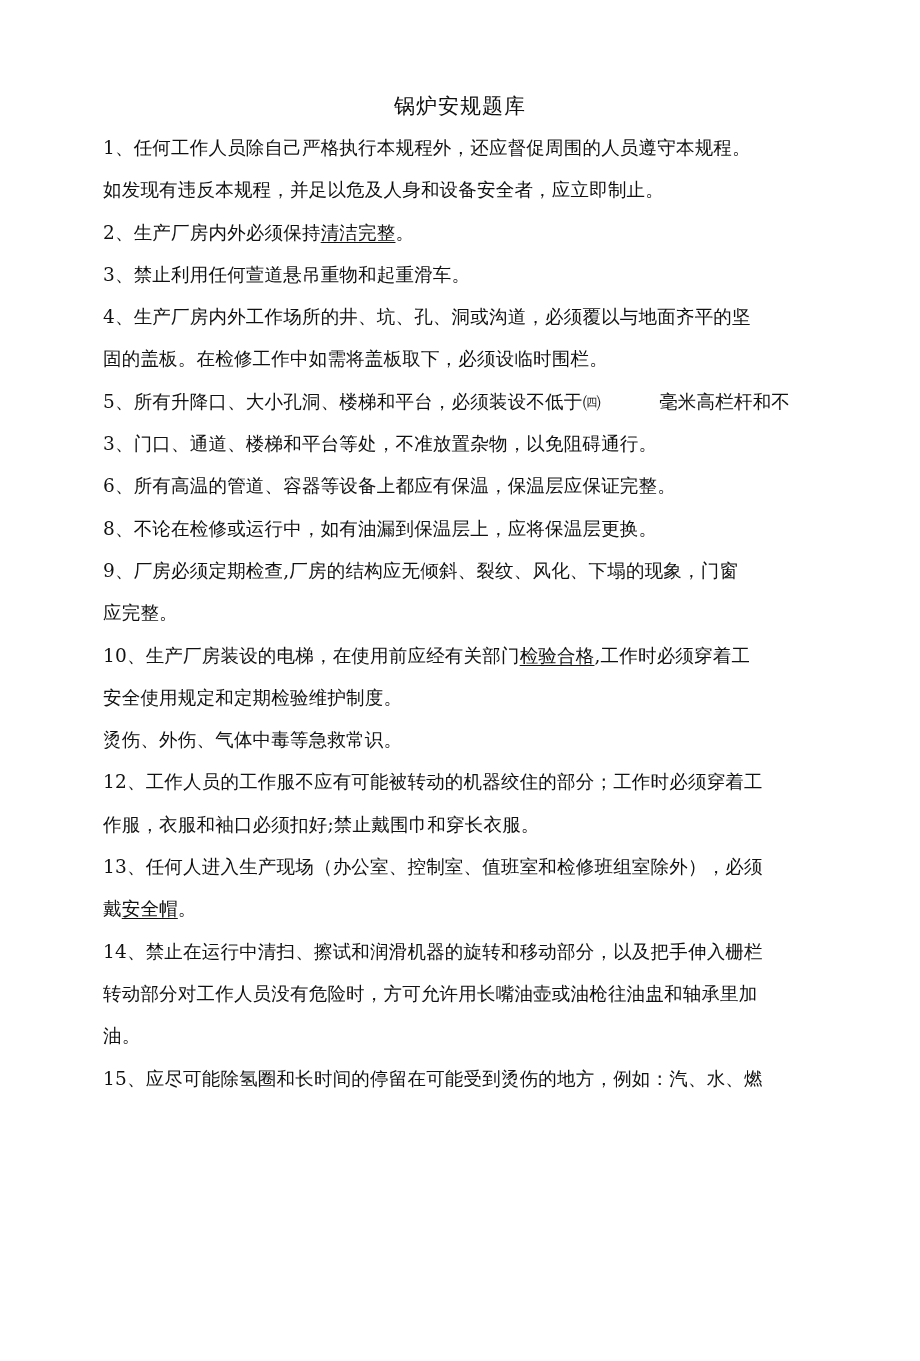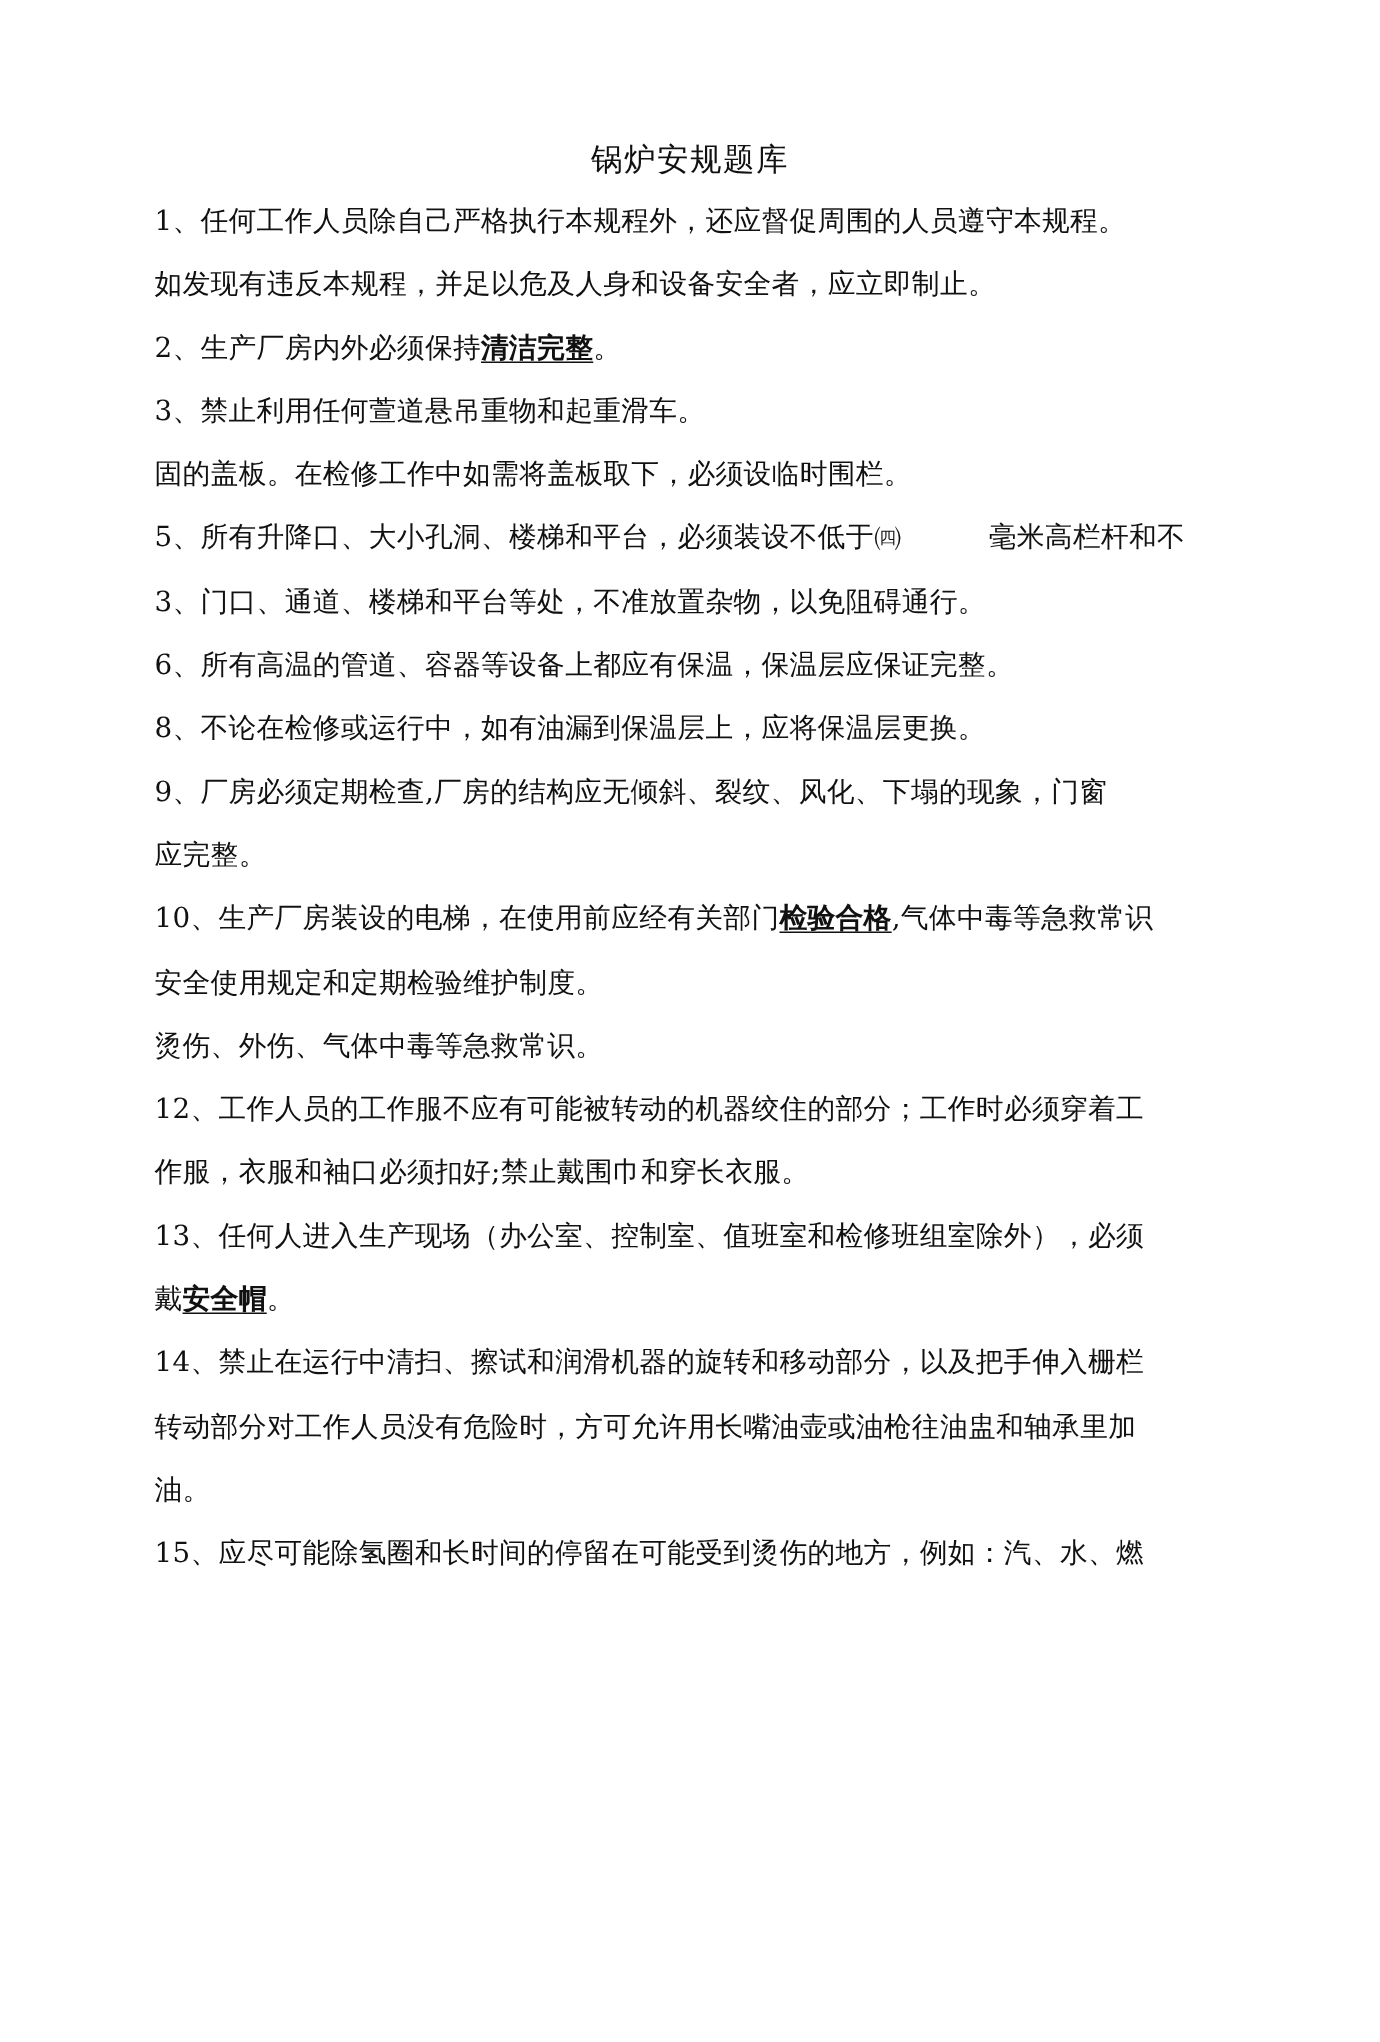--- a/index.html
+++ b/index.html
@@ -2,42 +2,43 @@
 <html><head>
 <meta charset="utf-8">
 <style>
   html, body { margin: 0; padding: 0; background: #ffffff; }
   body { width: 920px; height: 1361px; position: relative; overflow: hidden;
          font-family: "DejaVu Serif", "Liberation Serif", serif; color: #111; }
   .title { position: absolute; top: 92px; left: 0; width: 920px; text-align: center;
            font-size: 21px; letter-spacing: 1px; }
   .content { position: absolute; top: 133px; left: 103px; width: 720px; }
   .line { height: 42.3px; line-height: 30px; font-size: 18.5px; white-space: nowrap; letter-spacing: 0.2px; }
-  u { text-decoration: underline; text-underline-offset: 3px; font-weight: bold; }
+  u { text-decoration: underline; text-underline-offset: 3px; }
   .gap { display: inline-block; width: 58px; }
 </style>
 </head>
 <body>
 
 <div>
   <div class="title">锅炉安规题库</div>
   <div class="content">
 
     <div class="line"><span>1、任何工作人员除自己严格执行本规程外，还应督促周围的人员遵守本规程。</span></div>
     <div class="line"><span>如发现有违反本规程，并足以危及人身和设备安全者，应立即制止。</span></div>
     <div class="line"><span>2、生产厂房内外必须保持</span><u>清洁完整</u><span>。</span></div>
     <div class="line"><span>3、禁止利用任何萱道悬吊重物和起重滑车。</span></div>
+    <div class="line"><span>4、生产厂房内外工作场所的井、坑、孔、洞或沟道，必须覆以与地面齐平的坚</span></div>
     <div class="line"><span>固的盖板。在检修工作中如需将盖板取下，必须设临时围栏。</span></div>
     <div class="line"><span>5、所有升降口、大小孔洞、楼梯和平台，必须装设不低于㈣</span><span class="gap"></span><span>毫米高栏杆和不</span></div>
     <div class="line"><span>3、门口、通道、楼梯和平台等处，不准放置杂物，以免阻碍通行。</span></div>
     <div class="line"><span>6、所有高温的管道、容器等设备上都应有保温，保温层应保证完整。</span></div>
     <div class="line"><span>8、不论在检修或运行中，如有油漏到保温层上，应将保温层更换。</span></div>
     <div class="line"><span>9、厂房必须定期检查,厂房的结构应无倾斜、裂纹、风化、下塌的现象，门窗</span></div>
     <div class="line"><span>应完整。</span></div>
-    <div class="line"><span>10、生产厂房装设的电梯，在使用前应经有关部门</span><u>检验合格</u><span>,气体中毒等急救常识</span></div>
+    <div class="line"><span>10、生产厂房装设的电梯，在使用前应经有关部门</span><u>检验合格</u><span>,工作时必须穿着工</span></div>
     <div class="line"><span>安全使用规定和定期检验维护制度。</span></div>
     <div class="line"><span>烫伤、外伤、气体中毒等急救常识。</span></div>
     <div class="line"><span>12、工作人员的工作服不应有可能被转动的机器绞住的部分；工作时必须穿着工</span></div>
     <div class="line"><span>作服，衣服和袖口必须扣好;禁止戴围巾和穿长衣服。</span></div>
     <div class="line"><span>13、任何人进入生产现场（办公室、控制室、值班室和检修班组室除外），必须</span></div>
     <div class="line"><span>戴</span><u>安全帽</u><span>。</span></div>
     <div class="line"><span>14、禁止在运行中清扫、擦试和润滑机器的旋转和移动部分，以及把手伸入栅栏</span></div>
     <div class="line"><span>转动部分对工作人员没有危险时，方可允许用长嘴油壶或油枪往油盅和轴承里加</span></div>
     <div class="line"><span>油。</span></div>
     <div class="line"><span>15、应尽可能除氢圈和长时间的停留在可能受到烫伤的地方，例如：汽、水、燃</span></div>

